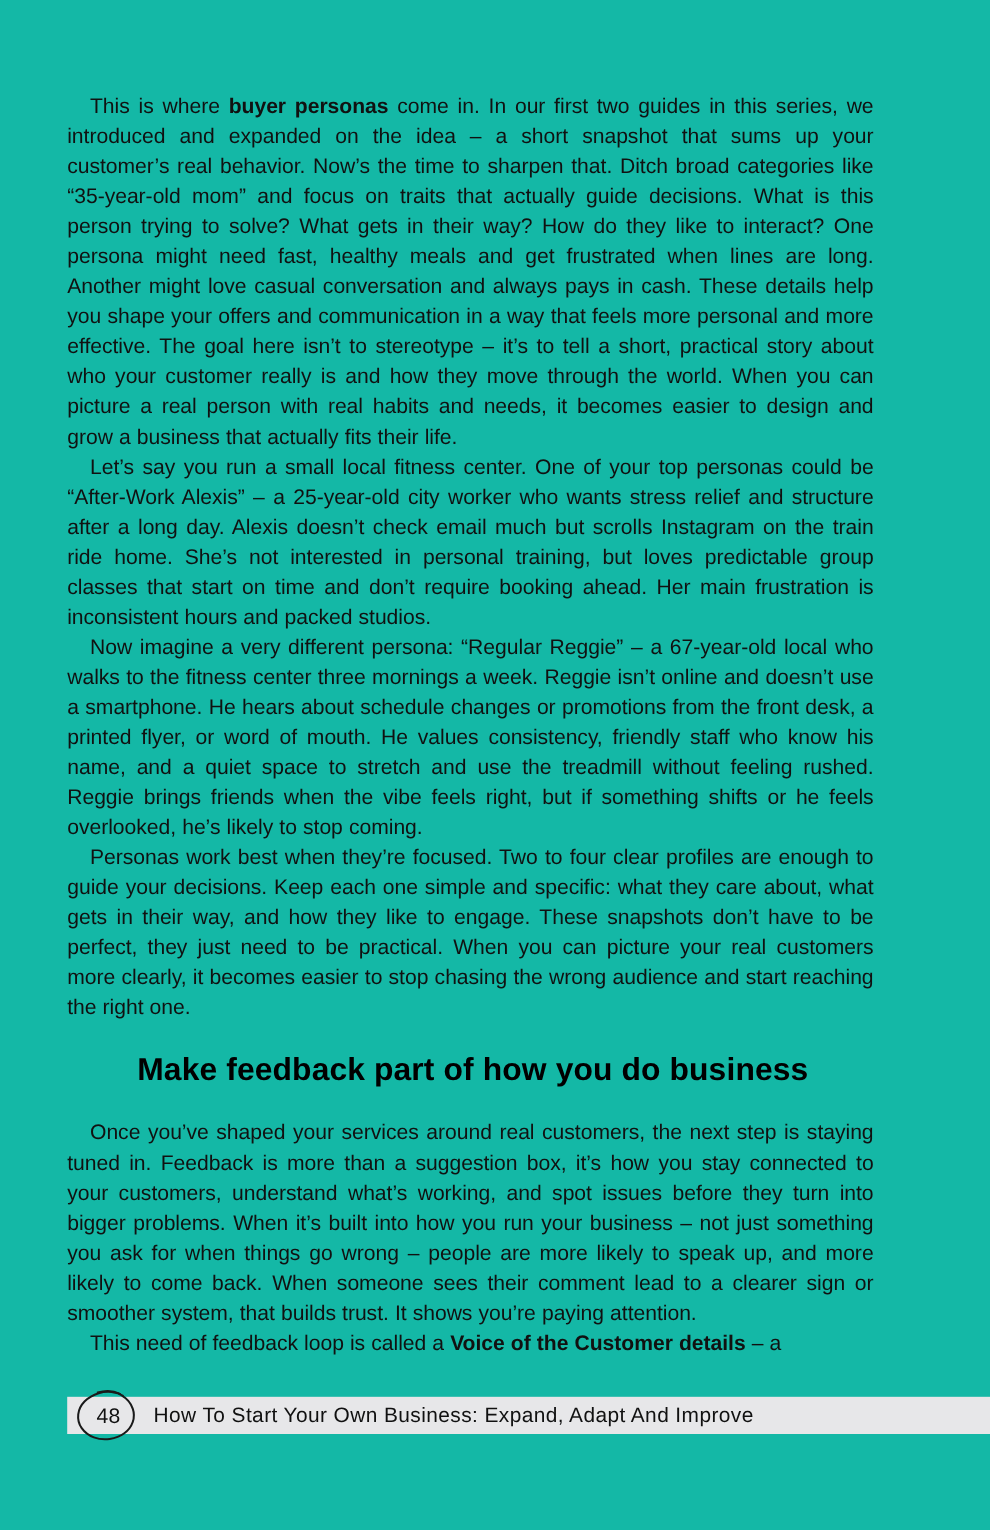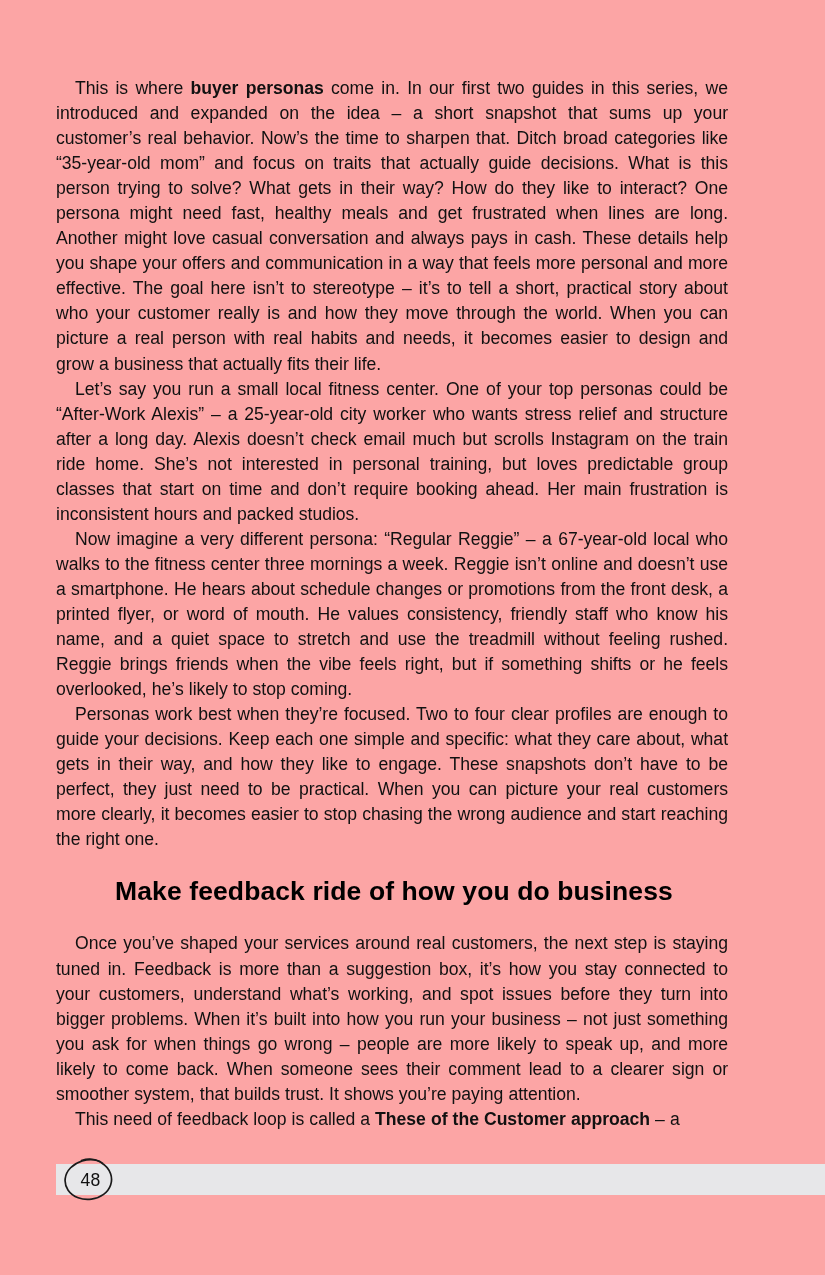--- a/index.html
+++ b/index.html
@@ -12,21 +12,21 @@
     height: 1275px;
     position: relative;
     font-family: "Liberation Sans", sans-serif;
     color: #000000;
     overflow: hidden;
   }
 
   .page {
     position: absolute;
     inset: 0;
-    background: #fca5a5;
+    background: #14b8a6;
   }
 
   .content {
     position: absolute;
     left: 56px;
     top: 76px;
     width: 672px;
   }
 
   p.body-par {
@@ -131,31 +131,32 @@
 
     <p class="body-par"><span>This is where </span><b>buyer personas</b><span> come in. In our first two guides in this series, we introduced and expanded on the idea – a short snapshot that sums up your customer’s real behavior. Now’s the time to sharpen that. Ditch broad categories like “35-year-old mom” and focus on traits that actually guide decisions. What is this person trying to solve? What gets in their way? How do they like to interact? One persona might need fast, healthy meals and get frustrated when lines are long. Another might love casual conversation and always pays in cash. These details help you shape your offers and communication in a way that feels more personal and more effective. The goal here isn’t to stereotype – it’s to tell a short, practical story about who your customer really is and how they move through the world. When you can picture a real person with real habits and needs, it becomes easier to design and grow a business that actually fits their life.</span></p>
 
     <p class="body-par">Let’s say you run a small local fitness center. One of your top personas could be “After-Work Alexis” – a 25-year-old city worker who wants stress relief and structure after a long day. Alexis doesn’t check email much but scrolls Instagram on the train ride home. She’s not interested in personal training, but loves predictable group classes that start on time and don’t require booking ahead. Her main frustration is inconsistent hours and packed studios.</p>
 
     <p class="body-par">Now imagine a very different persona: “Regular Reggie” – a 67-year-old local who walks to the fitness center three mornings a week. Reggie isn’t online and doesn’t use a smartphone. He hears about schedule changes or promotions from the front desk, a printed flyer, or word of mouth. He values consistency, friendly staff who know his name, and a quiet space to stretch and use the treadmill without feeling rushed. Reggie brings friends when the vibe feels right, but if something shifts or he feels overlooked, he’s likely to stop coming.</p>
 
     <p class="body-par">Personas work best when they’re focused. Two to four clear profiles are enough to guide your decisions. Keep each one simple and specific: what they care about, what gets in their way, and how they like to engage. These snapshots don’t have to be perfect, they just need to be practical. When you can picture your real customers more clearly, it becomes easier to stop chasing the wrong audience and start reaching the right one.</p>
 
     <div class="heading-wrap">
-      <h2 class="section-heading">Make feedback ride of how you do business</h2>
+      <h2 class="section-heading">Make feedback part of how you do business</h2>
     </div>
 
     <p class="body-par">Once you’ve shaped your services around real customers, the next step is staying tuned in. Feedback is more than a suggestion box, it’s how you stay connected to your customers, understand what’s working, and spot issues before they turn into bigger problems. When it’s built into how you run your business – not just something you ask for when things go wrong – people are more likely to speak up, and more likely to come back. When someone sees their comment lead to a clearer sign or smoother system, that builds trust. It shows you’re paying attention.</p>
 
-    <p class="body-par"><span>This need of feedback loop is called a </span><b>These of the Customer approach</b><span> – a</span></p>
+    <p class="body-par"><span>This need of feedback loop is called a </span><b>Voice of the Customer details</b><span> – a</span></p>
 
   </div>
 
   <div class="footer-band"></div>
 
+  <div class="footer-title">How To Start Your Own Business: Expand, Adapt And Improve</div>
 
   <div class="page-number-badge">
     <svg width="58" height="45" viewBox="0 0 58 45" fill="none">
       <path d="M41.5 6.2 C36.2 2.6 28.0 2.0 21.2 4.0 C12.0 6.8 5.2 13.4 4.2 21.6 C3.2 30.0 8.6 37.6 17.2 40.8 C25.6 43.9 35.8 42.4 42.6 37.4 C49.4 32.4 52.2 24.2 49.6 16.8 C48.0 12.2 44.8 8.4 40.6 6.0" stroke="#1a1a1a" stroke-width="1.7" stroke-linecap="round" fill="none"></path>
       <path d="M39.0 4.6 C33.6 1.8 26.4 1.6 20.4 3.4" stroke="#1a1a1a" stroke-width="1.5" stroke-linecap="round" fill="none"></path>
     </svg>
     <div class="page-number-text">48</div>
   </div>
 
 </div>

